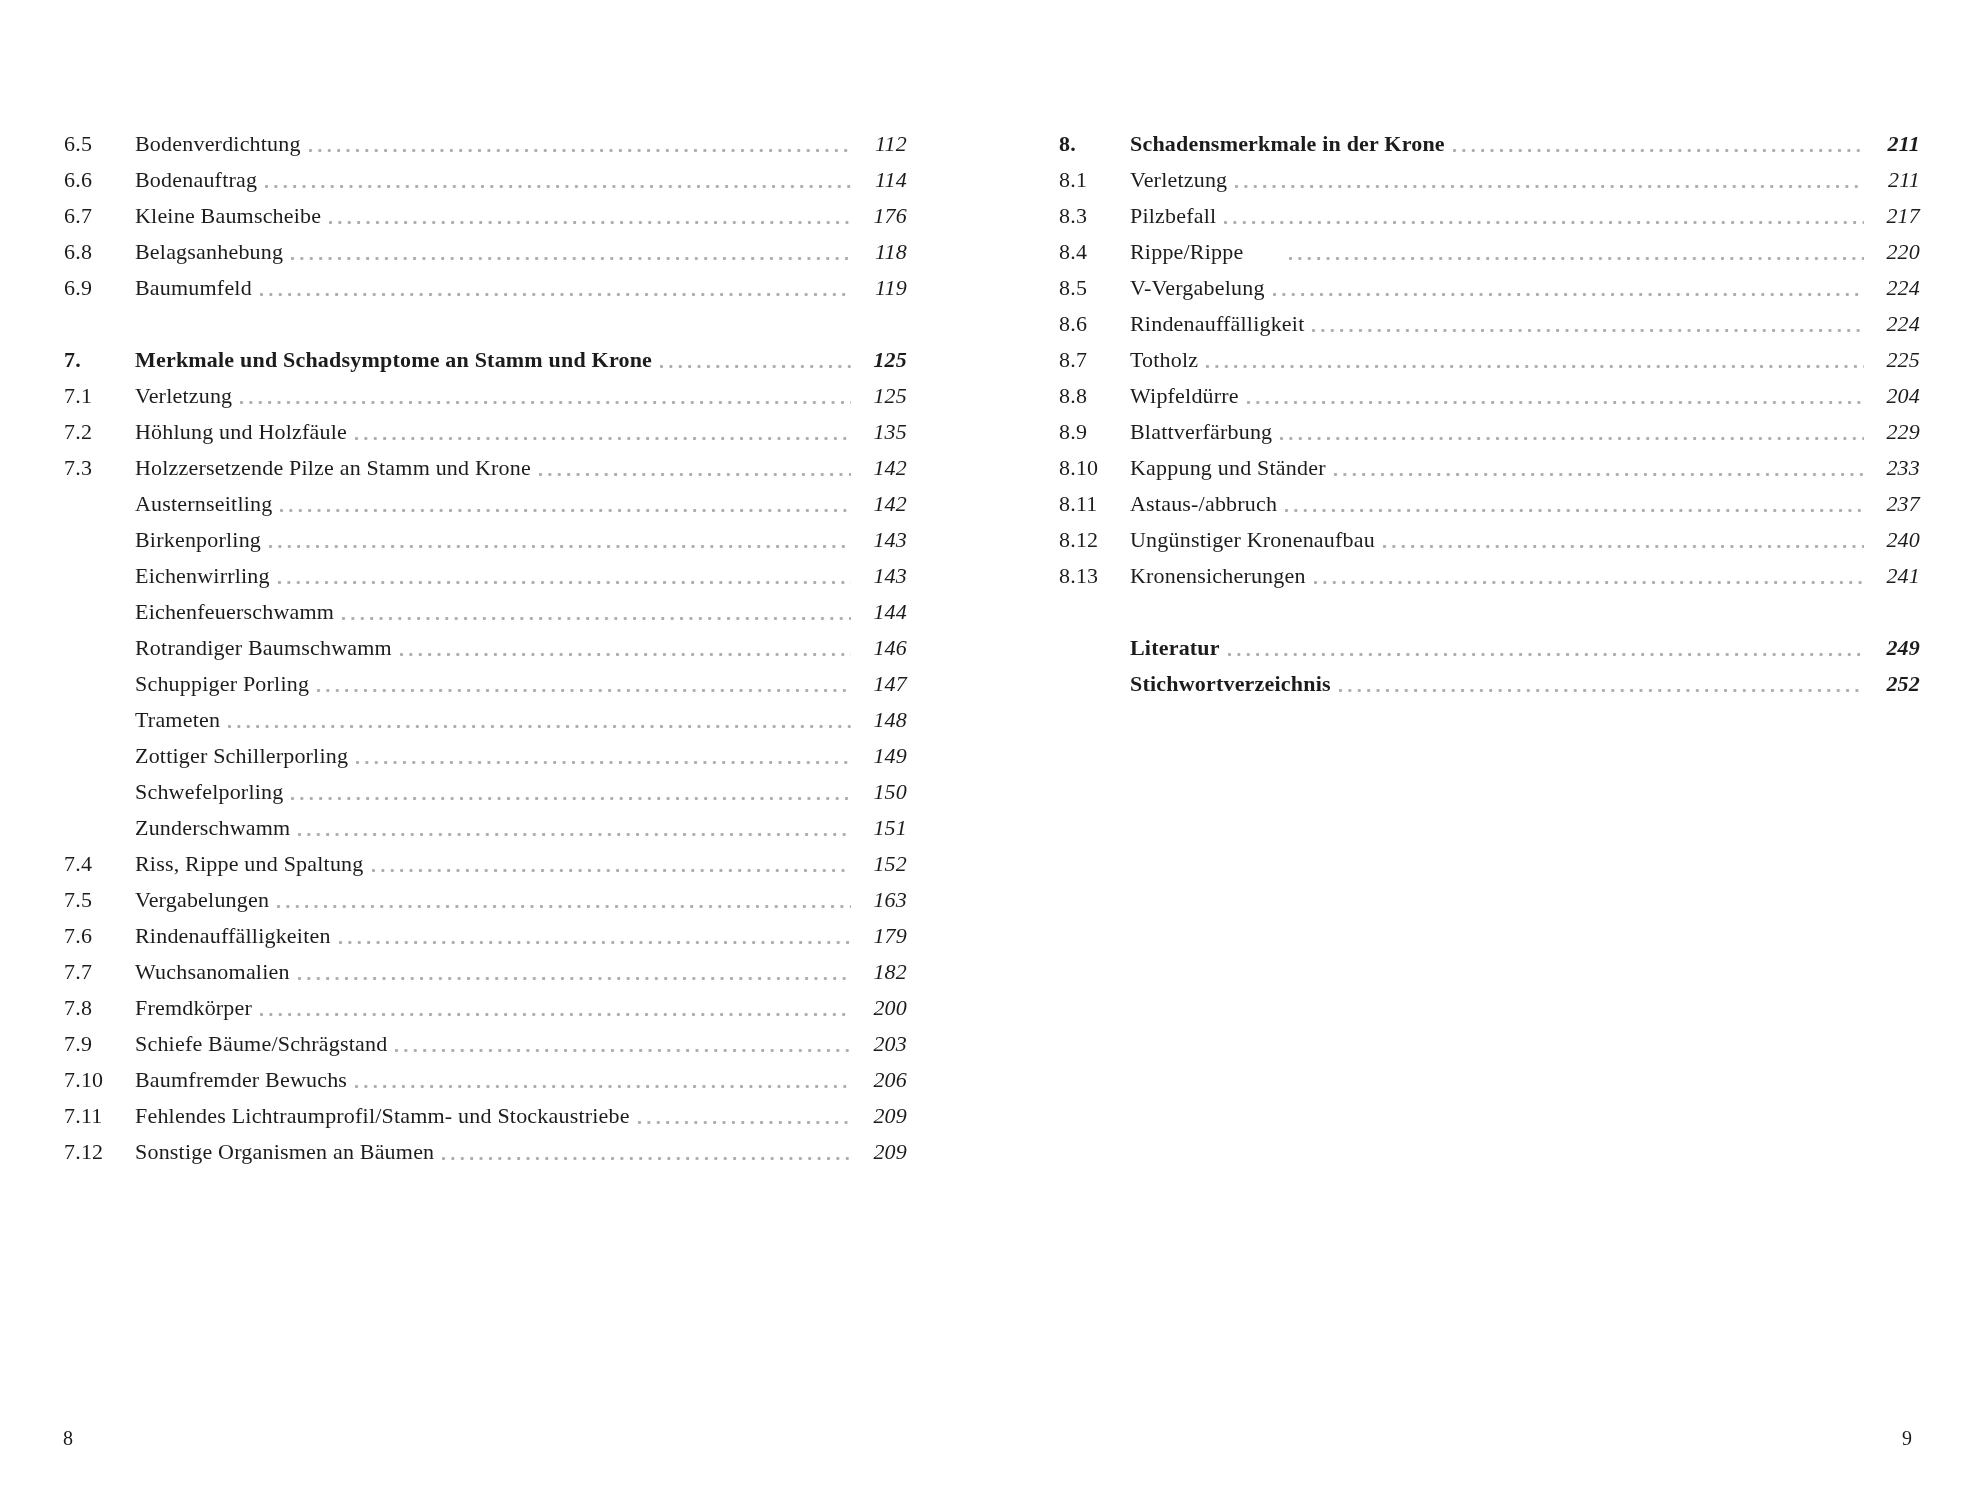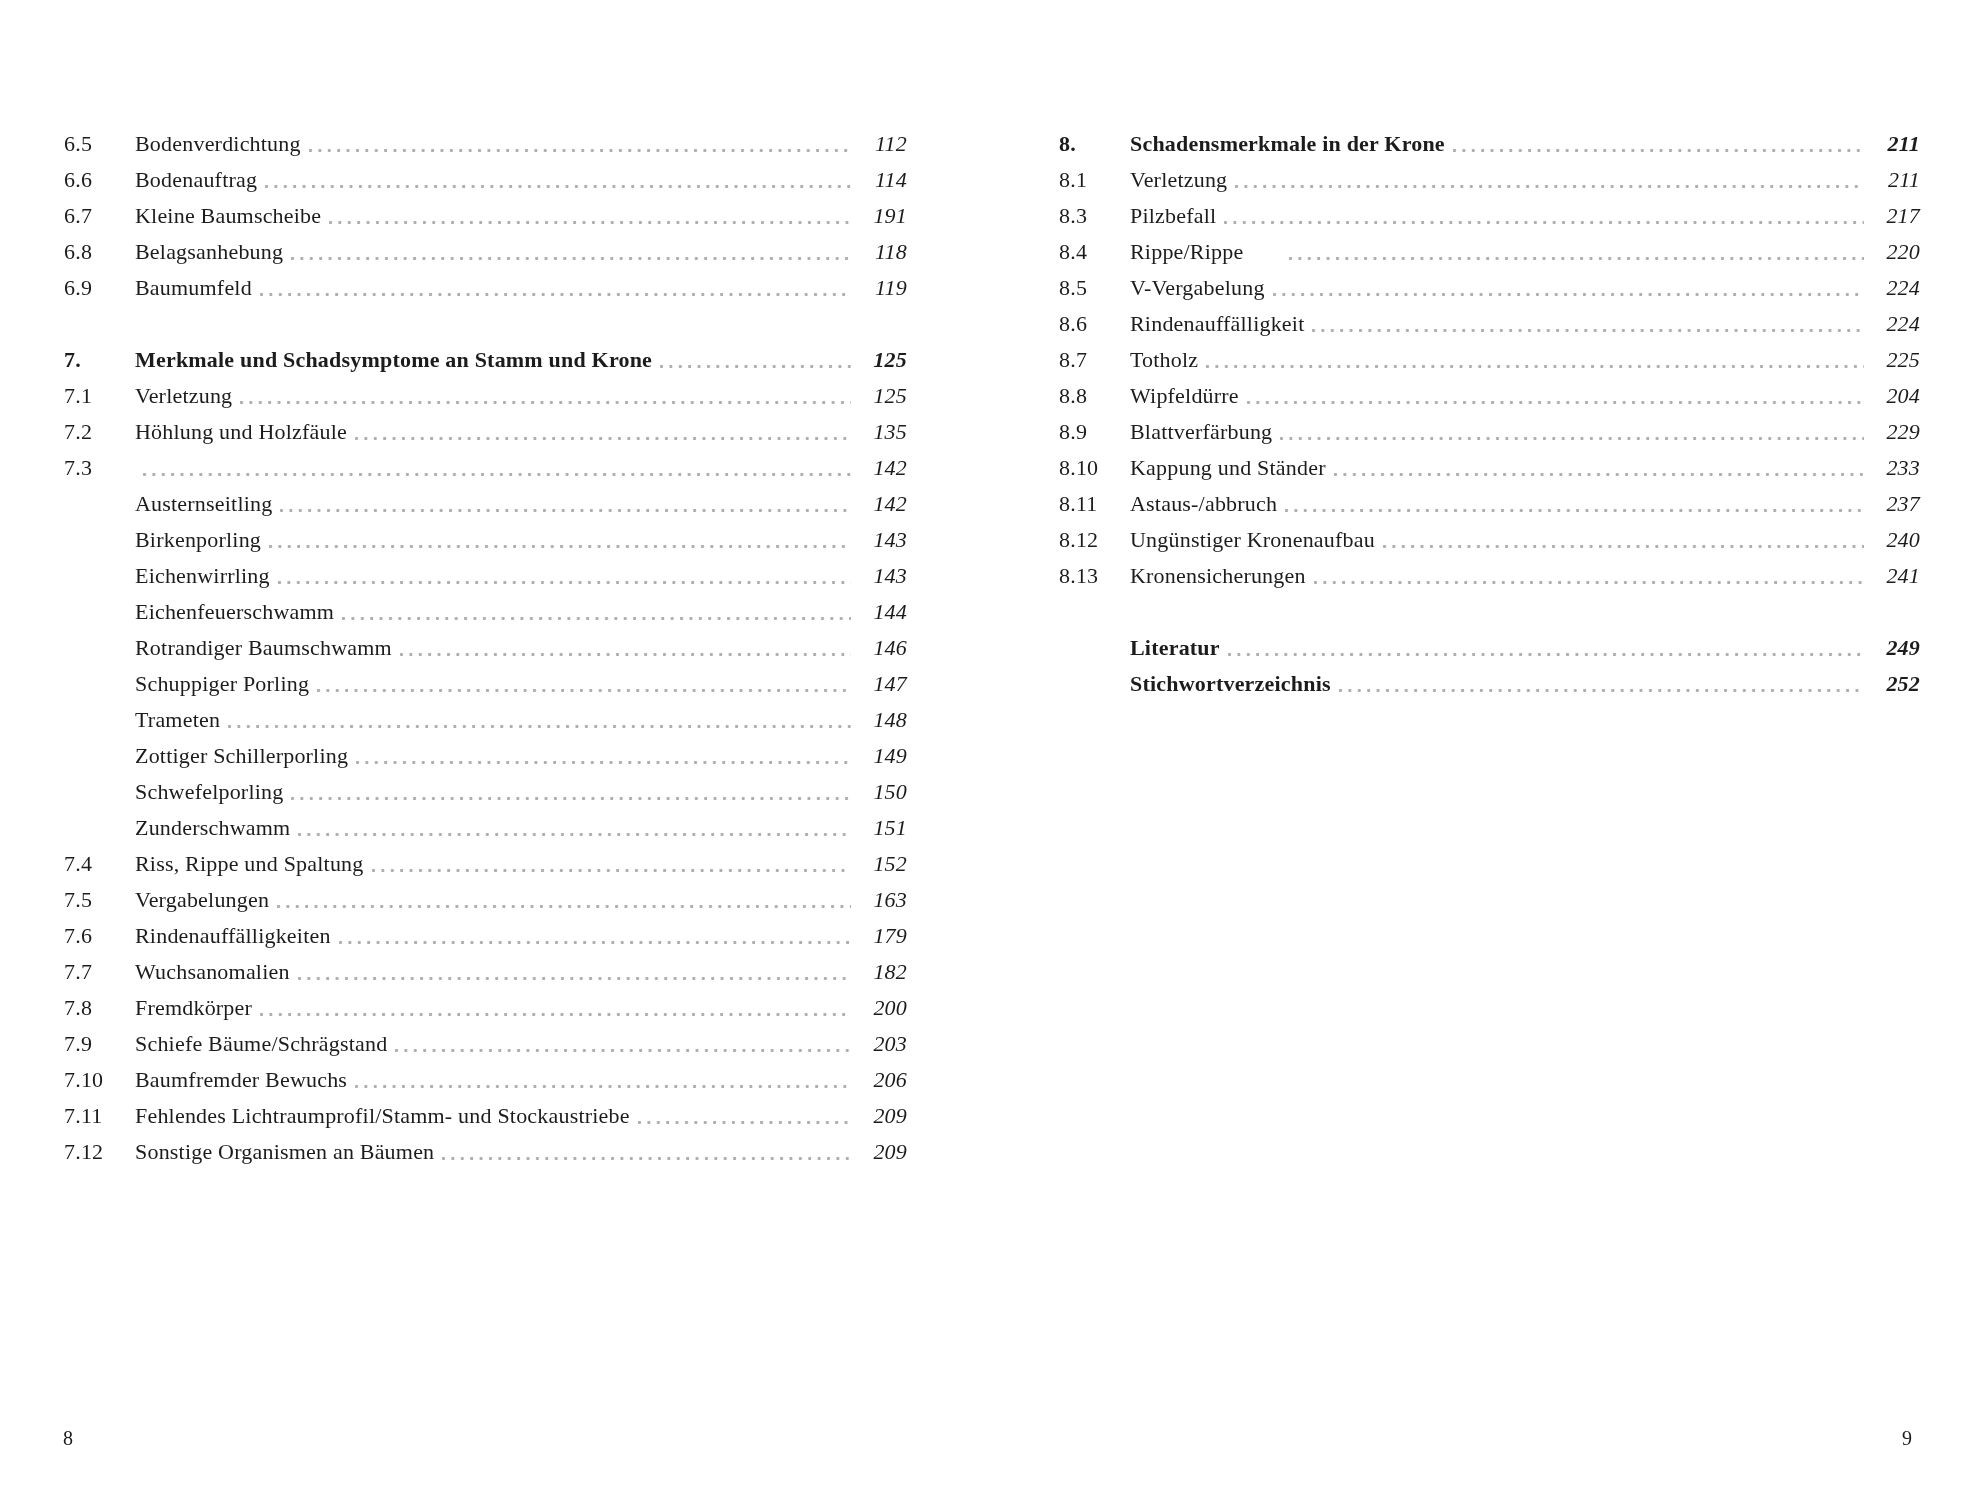--- a/index.html
+++ b/index.html
@@ -77,21 +77,21 @@
     <div class="row">
       <span class="num">6.6</span>
       <span class="title">Bodenauftrag</span>
       <span class="leader"></span>
       <span class="pg">114</span>
     </div>
     <div class="row">
       <span class="num">6.7</span>
       <span class="title">Kleine Baumscheibe</span>
       <span class="leader"></span>
-      <span class="pg">191</span>
+      <span class="pg">176</span>
     </div>
     <div class="row">
       <span class="num">6.8</span>
       <span class="title">Belagsanhebung</span>
       <span class="leader"></span>
       <span class="pg">118</span>
     </div>
     <div class="row">
       <span class="num">6.9</span>
       <span class="title">Baumumfeld</span>
@@ -111,20 +111,21 @@
       <span class="pg">125</span>
     </div>
     <div class="row">
       <span class="num">7.2</span>
       <span class="title">Höhlung und Holzfäule</span>
       <span class="leader"></span>
       <span class="pg">135</span>
     </div>
     <div class="row">
       <span class="num">7.3</span>
+      <span class="title">Holzzersetzende Pilze an Stamm und Krone</span>
       <span class="leader"></span>
       <span class="pg">142</span>
     </div>
     <div class="row">
       <span class="num"></span>
       <span class="title">Austernseitling</span>
       <span class="leader"></span>
       <span class="pg">142</span>
     </div>
     <div class="row">

